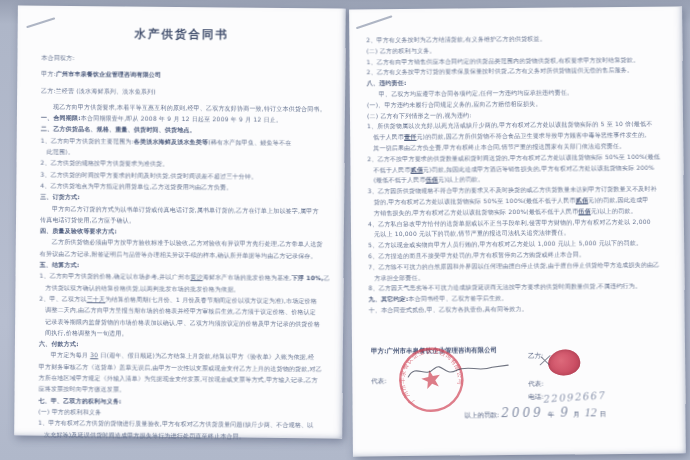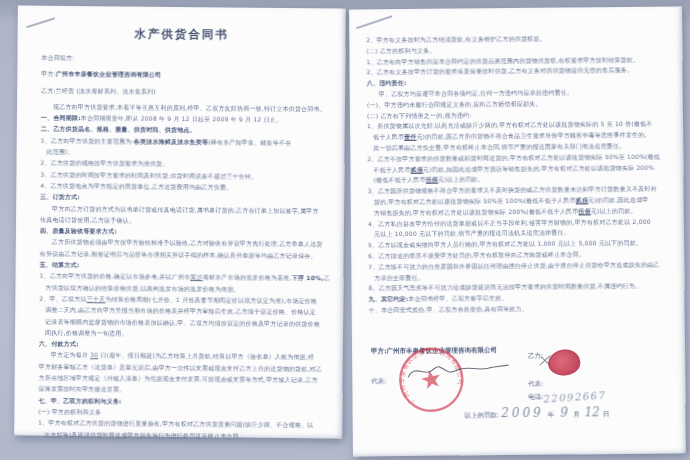--- a/index.html
+++ b/index.html
@@ -36,21 +36,21 @@
   .ind{text-indent:2em;}
   .w{padding-left:1em;}
   .gap{margin-top:5px;}
   .footer-item{position:absolute;font-size:6.5px;color:#4d5b7c;white-space:nowrap;filter:blur(.15px);}
   .footer-item.bold{font-weight:bold;}
   .hw{font-family:"DejaVu Serif","Liberation Serif",serif;font-style:italic;color:#8a94ac;}
   .hw-phone{font-size:10px;letter-spacing:1.5px;display:inline-block;transform:rotate(-3deg);vertical-align:-2px;}
   .hw-date{font-size:12px;color:#848ea6;}
   .sp1{margin:0 4px 0 2px;}
   .sp2{margin:0 5px 0 6px;}
-  .sp3{margin:0 3px 8px 5px;}
+  .sp3{margin:0 3px 8px 5px;font-family:Liberation Serif, serif;}
   .seal{position:absolute;opacity:.85;transform:rotate(-12deg);}
   .blob{
     position:absolute;left:196px;top:342px;width:32px;height:26px;
     background:radial-gradient(circle at 42% 40%, #da5a6d 0%, #c43a52 65%, #b23148 100%);
     border-radius:52% 48% 45% 55%/50% 55% 45% 50%;
     transform:rotate(-10deg);opacity:.9;
     box-shadow:inset 0 0 4px #a02c40;
   }
   .scribble{position:absolute;}
 </style>

